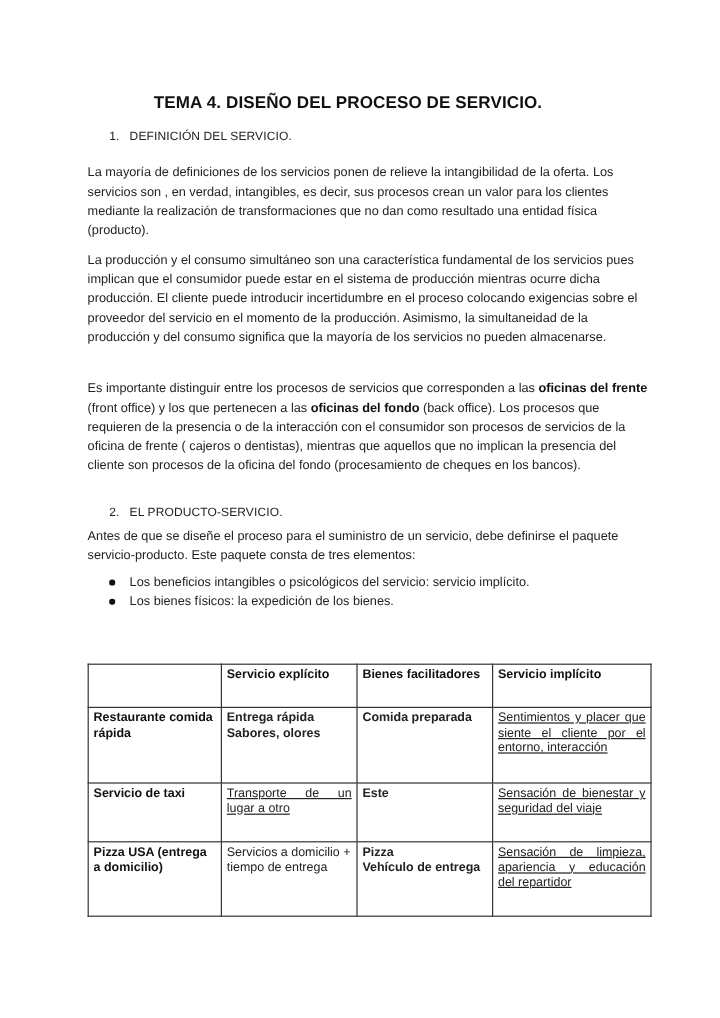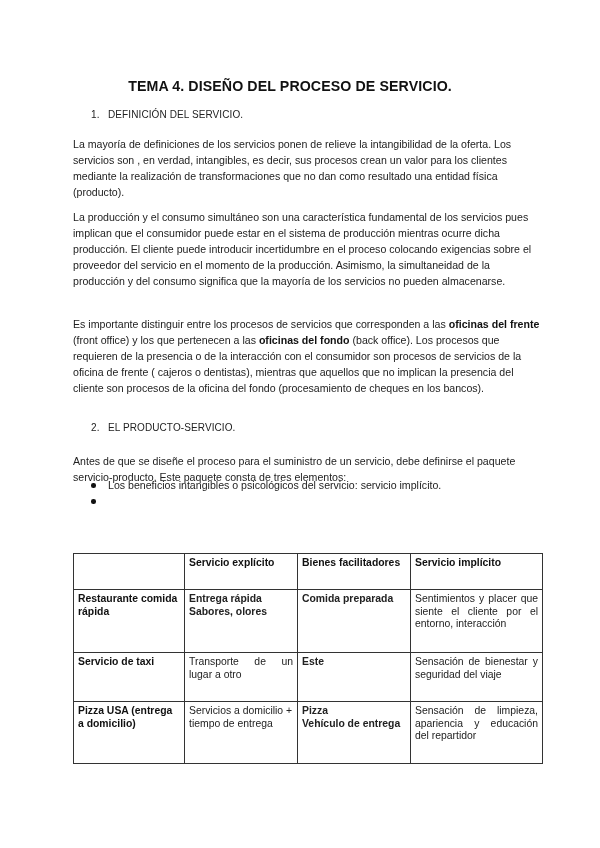--- a/index.html
+++ b/index.html
@@ -82,21 +82,21 @@
     }
     table.svc td, table.svc th {
       border: 1.2px solid #333;
       vertical-align: top;
       padding: 3px 4px 3px 4px;
       line-height: 12.6px;
       text-align: left;
     }
     table.svc th { font-weight: bold; color: #111; }
     table.svc td.rowhead { font-weight: bold; color: #111; }
-    table.svc td.just { text-align: justify; text-align-last: left; }
+    table.svc td.just { text-align: justify; text-align-last: left; text-decoration: underline; }
     .col1 { width: 111px; }
     .col2 { width: 113px; }
     .col3 { width: 113px; }
     .col4 { width: 132px; }
     .r0 { height: 36px; }
     .r1 { height: 63px; }
     .r2 { height: 49px; }
     .r3 { height: 62px; }
     .line { display: block; font-weight: bold; }
   </style>
@@ -114,25 +114,25 @@
   <p class="para" style="top:137px;">La mayoría de definiciones de los servicios ponen de relieve la intangibilidad de la oferta. Los servicios son , en verdad, intangibles, es decir, sus procesos crean un valor para los clientes mediante la realización de transformaciones que no dan como resultado una entidad física (producto).</p>
 
   <p class="para" style="top:210px;">La producción y el consumo simultáneo son una característica fundamental de los servicios pues implican que el consumidor puede estar en el sistema de producción mientras ocurre dicha producción. El cliente puede introducir incertidumbre en el proceso colocando exigencias sobre el proveedor del servicio en el momento de la producción. Asimismo, la simultaneidad de la producción y del consumo significa que la mayoría de los servicios no pueden almacenarse.</p>
 
   <p class="para" style="top:317px;"><span>Es importante distinguir entre los procesos de servicios que corresponden a las </span><b>oficinas del frente</b><span> (front office) y los que pertenecen a las </span><b>oficinas del fondo</b><span> (back office). Los procesos que requieren de la presencia o de la interacción con el consumidor son procesos de servicios de la oficina de frente ( cajeros o dentistas), mientras que aquellos que no implican la presencia del cliente son procesos de la oficina del fondo (procesamiento de cheques en los bancos).</span></p>
 
   <div class="heading" style="top:422px;">
     <span class="num">2.</span><span>EL PRODUCTO-SERVICIO.</span>
   </div>
 
-  <p class="para" style="top:454px;">Antes de que se diseñe el proceso para el suministro de un servicio, debe definirse el paquete servicio-producto. Este paquete consta de tres elementos:</p>
+  <p class="para" style="top:440px;">Antes de que se diseñe el proceso para el suministro de un servicio, debe definirse el paquete servicio-producto. Este paquete consta de tres elementos:</p>
 
   <ul class="bullets">
     <li><span class="dot"></span><span>Los beneficios intangibles o psicológicos del servicio: servicio implícito.</span></li>
-    <li><span class="dot"></span></li>
+    <li><span class="dot"></span><span>Los bienes físicos: la expedición de los bienes.</span></li>
   </ul>
 
   <table class="svc">
     <tbody>
         <tr class="r0">
       <th class="col1"></th>
       <th class="col2">Servicio explícito</th>
       <th class="col3">Bienes facilitadores</th>
       <th class="col4">Servicio implícito</th>
     </tr>

